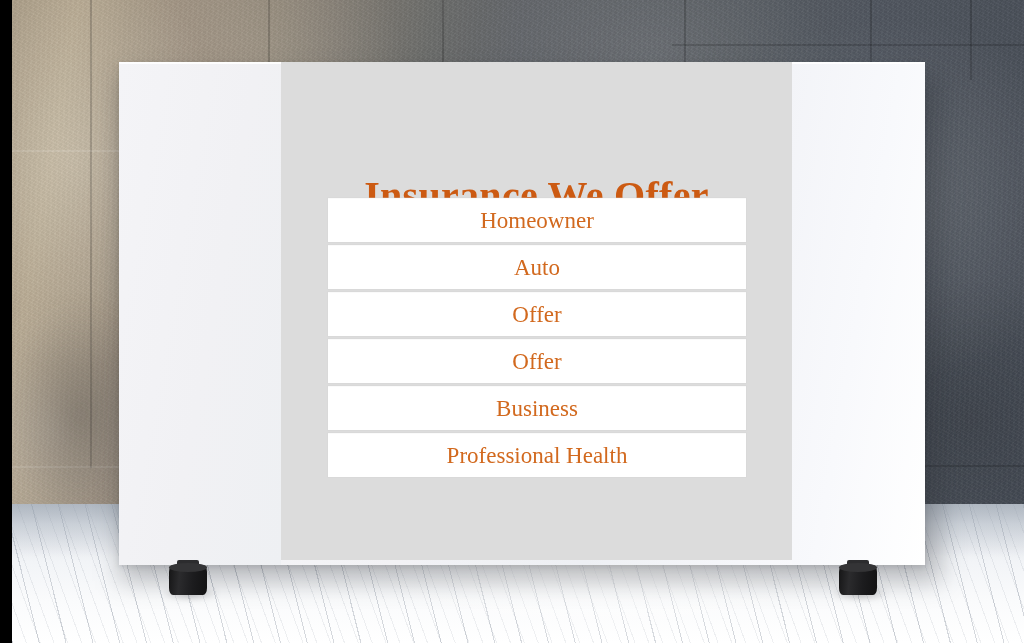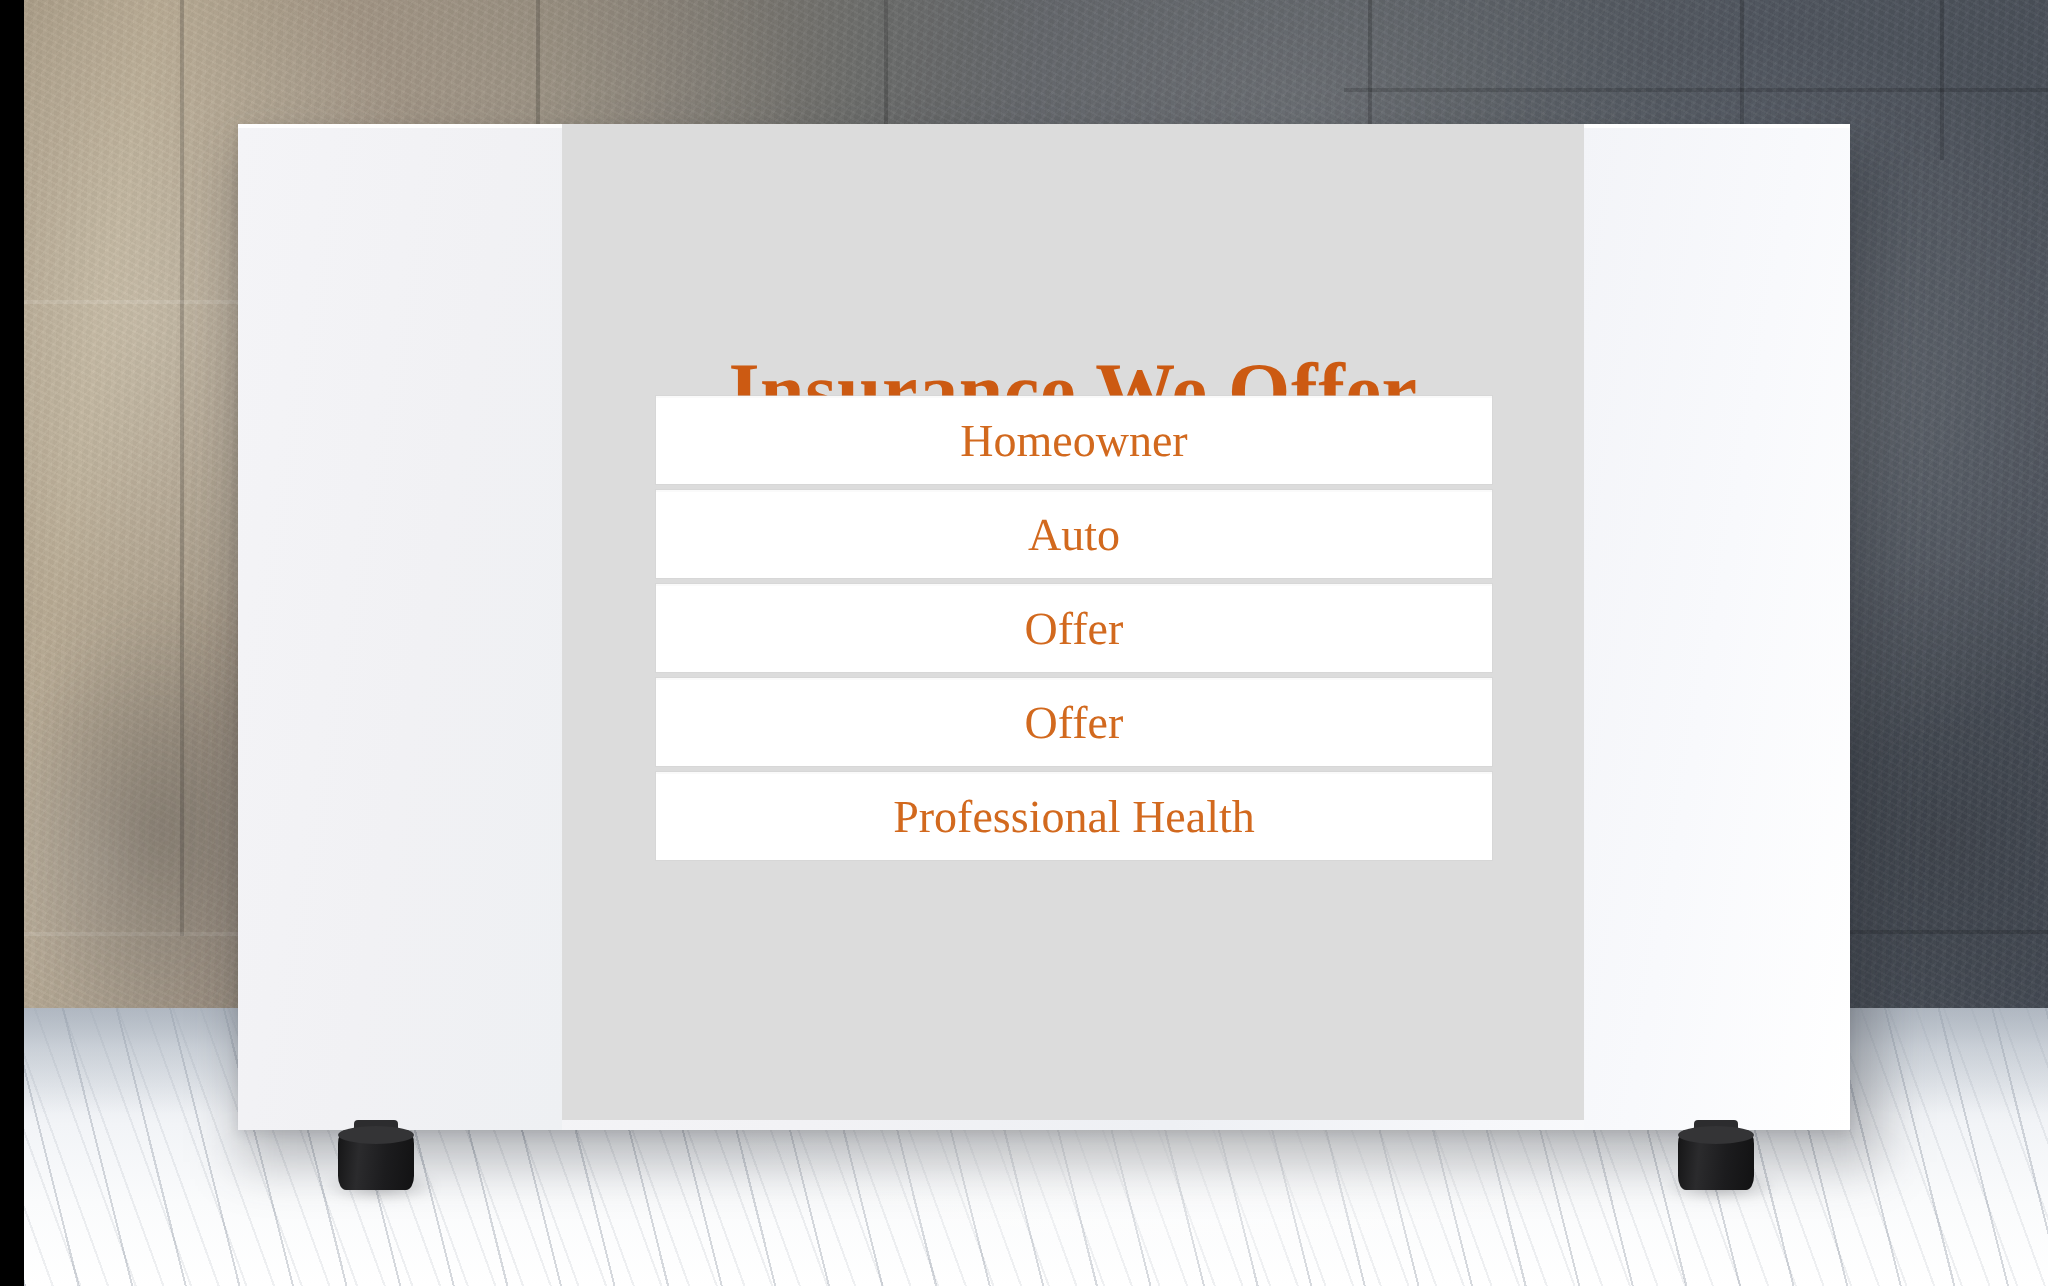--- a/index.html
+++ b/index.html
@@ -289,20 +289,23 @@
 
       <div class="list-row">
         <span class="list-row-label">Offer</span>
       </div>
 
 
       <div class="list-row">
         <span class="list-row-label">Offer</span>
       </div>
 
+      <div class="list-row">
+        <span class="list-row-label">Business</span>
+      </div>
 
       <div class="list-row">
         <span class="list-row-label">Professional Health</span>
       </div>
 
     </div>
   </div>
 
   <div class="foot" id="foot-left">
     <div class="foot-shadow"></div>

